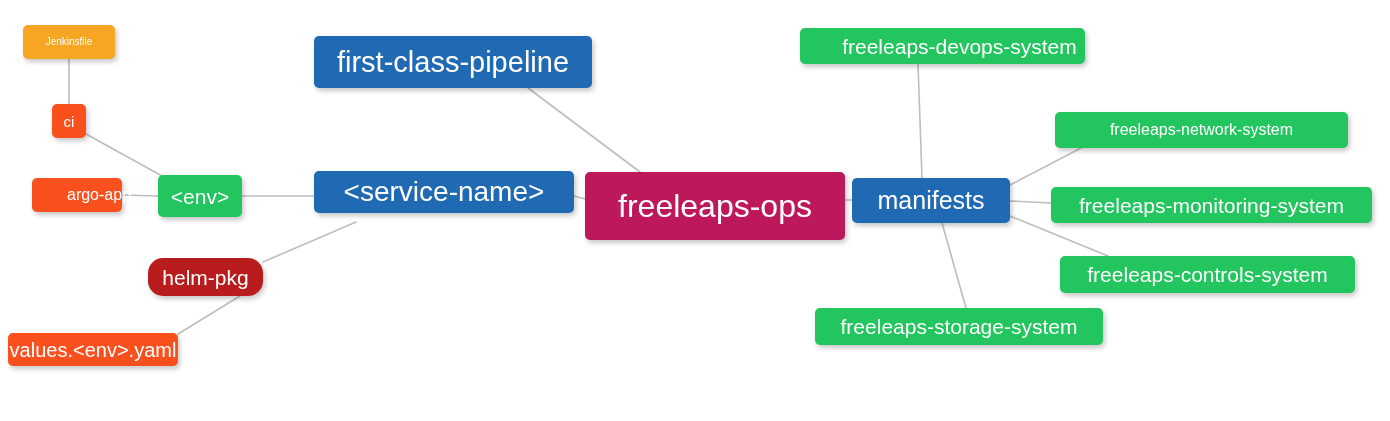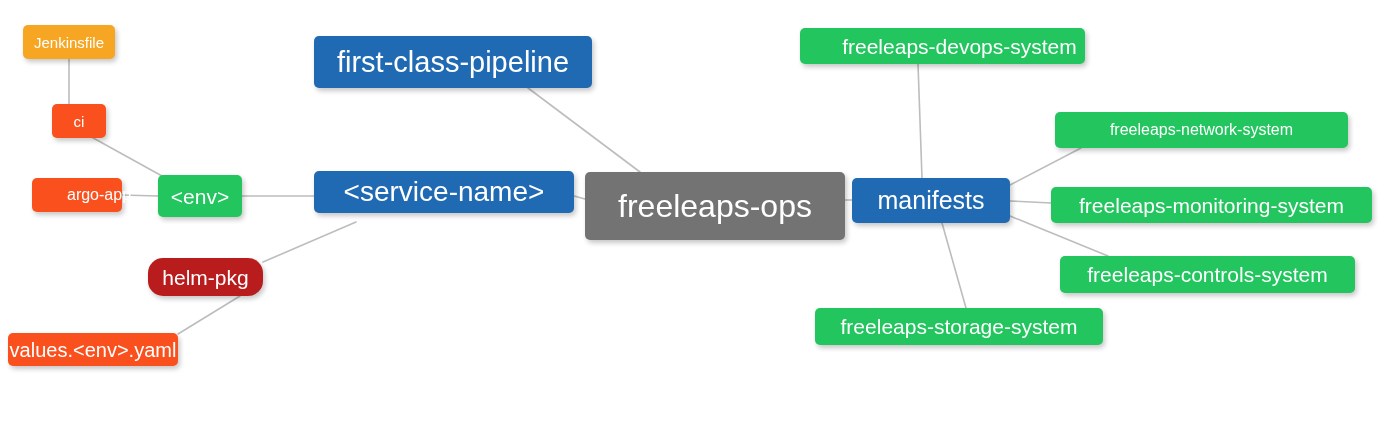--- a/index.html
+++ b/index.html
@@ -60,45 +60,45 @@
       <line x1="528" y1="88" x2="640" y2="172" stroke="#bdbdbd" stroke-width="1.6" stroke-linecap="round"></line>
       <line x1="574" y1="196" x2="585" y2="199" stroke="#bdbdbd" stroke-width="1.6" stroke-linecap="round"></line>
       <line x1="845" y1="200" x2="852" y2="200" stroke="#bdbdbd" stroke-width="1.6" stroke-linecap="round"></line>
       <line x1="922" y1="178" x2="918" y2="64" stroke="#bdbdbd" stroke-width="1.6" stroke-linecap="round"></line>
       <line x1="1010" y1="185" x2="1081" y2="148" stroke="#bdbdbd" stroke-width="1.6" stroke-linecap="round"></line>
       <line x1="1010" y1="201" x2="1051" y2="203" stroke="#bdbdbd" stroke-width="1.6" stroke-linecap="round"></line>
       <line x1="1010" y1="216" x2="1108" y2="256" stroke="#bdbdbd" stroke-width="1.6" stroke-linecap="round"></line>
       <line x1="942" y1="223" x2="966" y2="308" stroke="#bdbdbd" stroke-width="1.6" stroke-linecap="round"></line>
     </svg>
   <div id="node-layer">
-      <div class="node" style="left: 23px; top: 25px; width: 92px; height: 34px; background: rgb(247, 166, 35); font-size: 15px; text-align: center;">
+      <div class="node" style="left: 23px; top: 25px; width: 92px; height: 34px; background: rgb(247, 166, 35); font-size: 10px; text-align: center;">
         <span class="node-label">Jenkinsfile</span>
       </div>
-      <div class="node" style="left: 52px; top: 104px; width: 54px; height: 34px; background: rgb(249, 80, 30); font-size: 15px;">
+      <div class="node" style="left: 52px; top: 104px; width: 34px; height: 34px; background: rgb(249, 80, 30); font-size: 15px;">
         <span class="node-label">ci</span>
       </div>
       <div class="node" style="left: 32px; top: 178px; width: 90px; height: 34px; background: rgb(249, 80, 30); font-size: 16px; padding-left: 44px;">
         <span class="node-label">argo-app</span>
       </div>
       <div class="node" style="left: 158px; top: 175px; width: 84px; height: 42px; background: rgb(34, 197, 94); font-size: 21px;">
         <span class="node-label">&lt;env&gt;</span>
       </div>
       <div class="node" style="left: 148px; top: 258px; width: 115px; height: 38px; background: #b91c1c; font-size: 21px; border-radius: 15px;">
         <span class="node-label">helm-pkg</span>
       </div>
       <div class="node" style="left: 8px; top: 333px; width: 170px; height: 33px; background: rgb(249, 80, 30); font-size: 20px;">
         <span class="node-label">values.&lt;env&gt;.yaml</span>
       </div>
       <div class="node" style="left: 314px; top: 36px; width: 278px; height: 52px; background: rgb(32, 105, 179); font-size: 29px;">
         <span class="node-label">first-class-pipeline</span>
       </div>
       <div class="node" style="left: 314px; top: 171px; width: 260px; height: 42px; background: rgb(32, 105, 179); font-size: 28px;">
         <span class="node-label">&lt;service-name&gt;</span>
       </div>
-      <div class="node" style="left: 585px; top: 172px; width: 260px; height: 68px; background: #737373; font-size: 32px;">
+      <div class="node" style="left: 585px; top: 172px; width: 260px; height: 68px; background: #be185d; font-size: 32px;">
         <span class="node-label">freeleaps-ops</span>
       </div>
       <div class="node" style="left: 852px; top: 178px; width: 158px; height: 45px; background: rgb(32, 105, 179); font-size: 25px;">
         <span class="node-label">manifests</span>
       </div>
       <div class="node" style="left: 800px; top: 28px; width: 285px; height: 36px; background: rgb(34, 197, 94); font-size: 21px; padding-left: 34px;">
         <span class="node-label">freeleaps-devops-system</span>
       </div>
       <div class="node" style="left: 1055px; top: 112px; width: 293px; height: 36px; background: rgb(34, 197, 94); font-size: 16px;">
         <span class="node-label">freeleaps-network-system</span>

